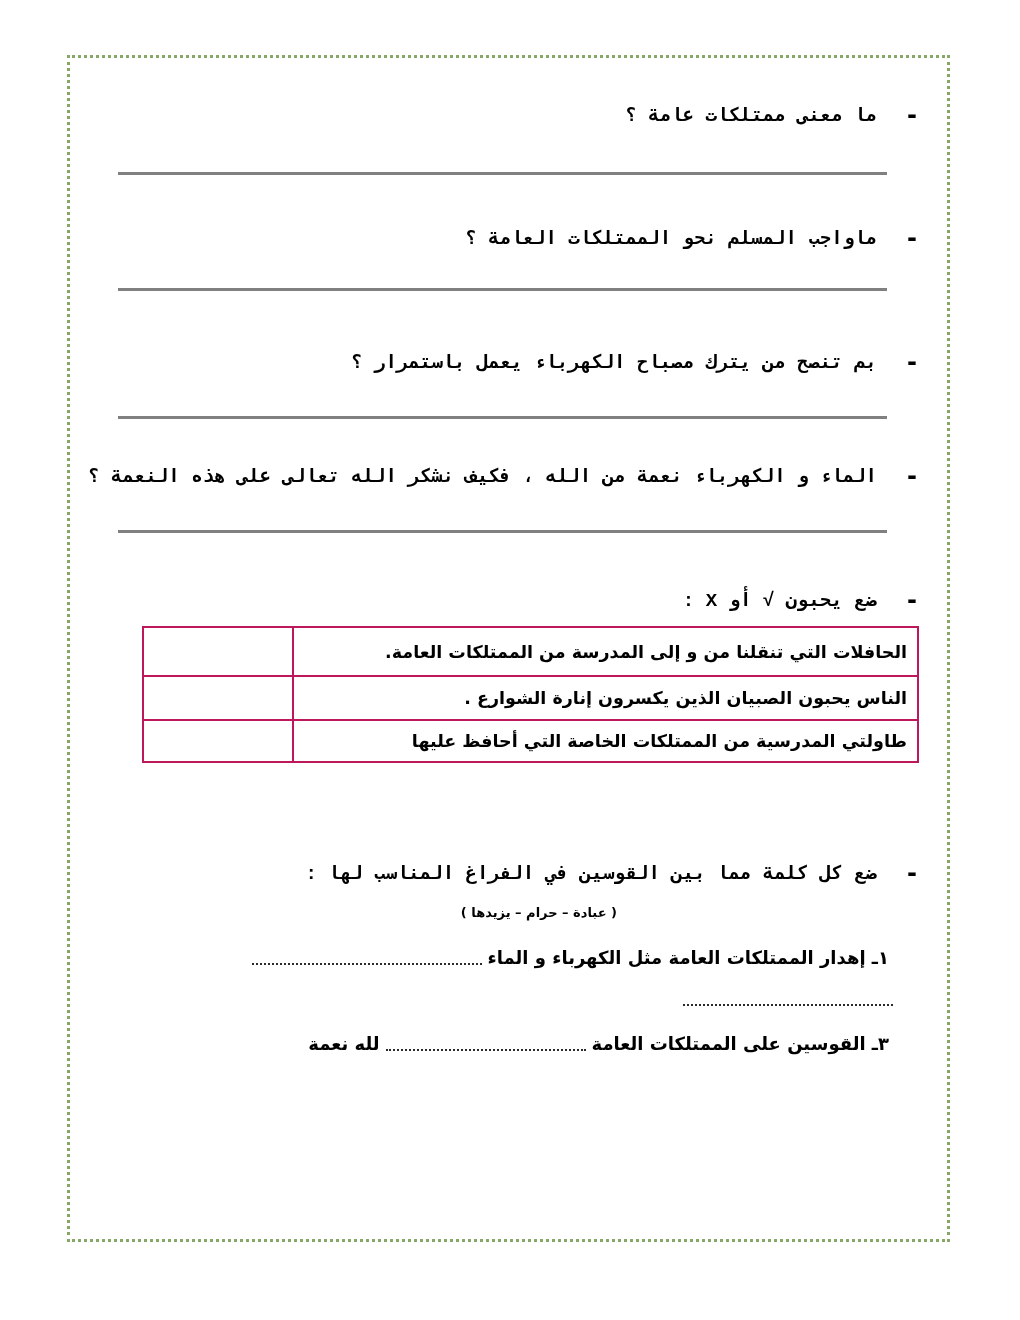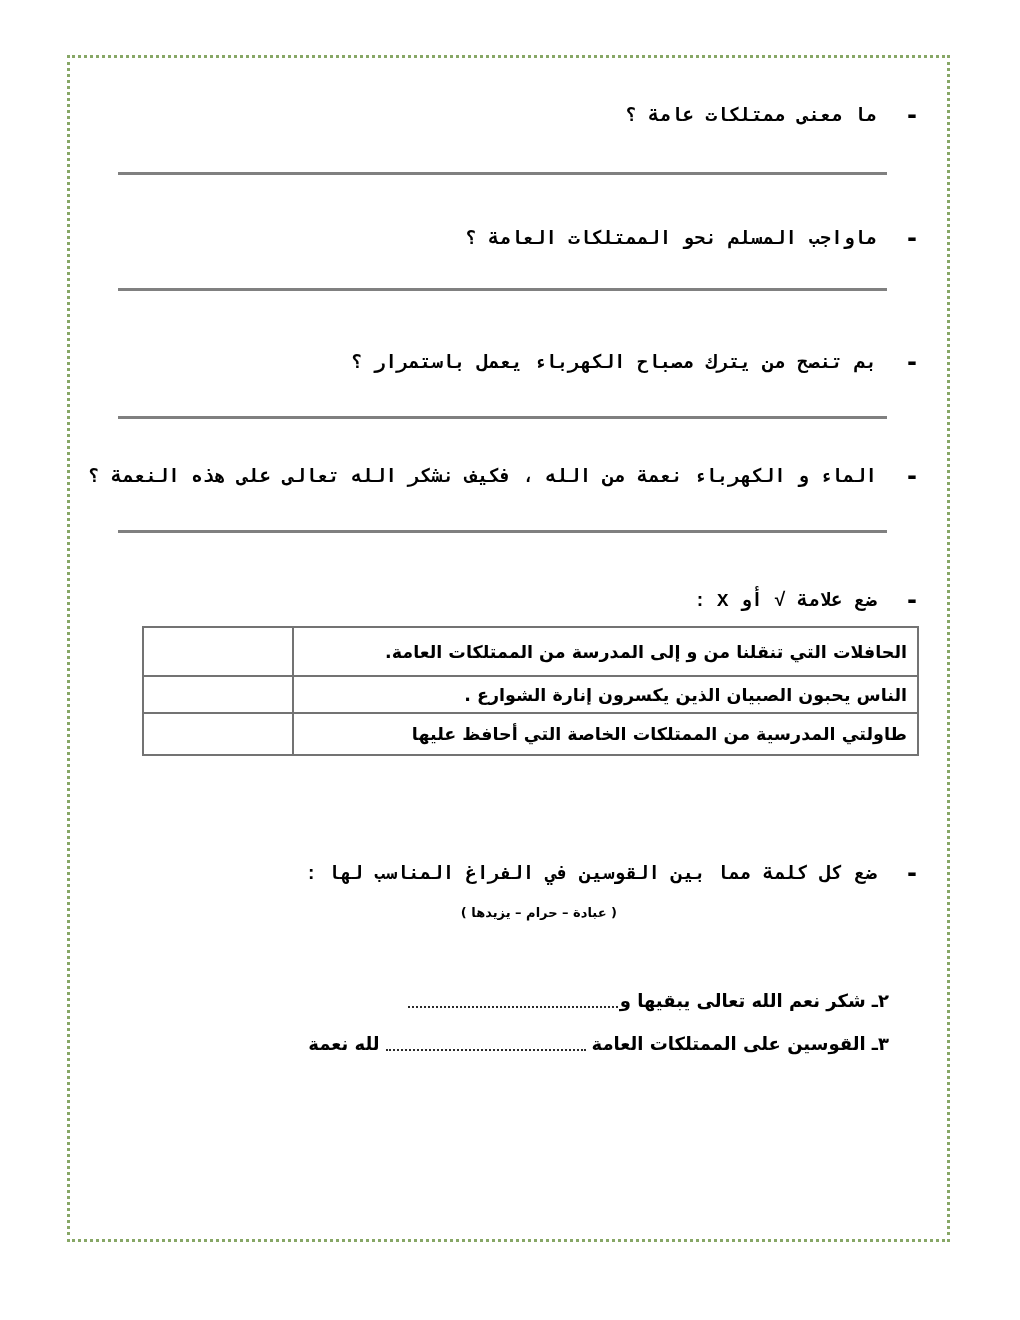--- a/index.html
+++ b/index.html
@@ -23,25 +23,25 @@
 
   .ans-line {
     position:absolute; left:48px; right:60px; height:3px; background:#808080;
     cursor:text;
   }
 
   table.check-table {
     position:absolute; top:568px; left:72px; width:775px;
     border-collapse:collapse; direction:rtl; table-layout:fixed;
   }
-  table.check-table td { border:2px solid #737373; vertical-align:middle; }
+  table.check-table td { border:2px solid #be185d; vertical-align:middle; }
   td.stmt { width:625px; padding:4px 10px; font-weight:700; font-size:17.5px; text-align:right; }
   td.chk  { width:150px; cursor:pointer; }
   tr.r1 td { height:49px; }
-  tr.r2 td { height:37px; }
+  tr.r2 td { height:44px; }
   tr.r3 td { height:42px;padding-left:28px; }
   tr.r4 td { height:56px; }
 
   .options-row {
     position:absolute; right:330px; font-weight:700; font-size:13px; white-space:nowrap;
   }
 
   .fill-row {
     position:absolute; right:58px; display:flex; direction:rtl;
     align-items:flex-end; gap:6px; white-space:nowrap;
@@ -80,21 +80,21 @@
     <div class="ans-line" style="top:358px"></div>
 
     <div class="q-row" style="top:406px">
       <span class="dash">-</span>
       <span class="q-text">الماء و الكهرباء نعمة من الله ، فكيف نشكر الله تعالى على هذه النعمة ؟</span>
     </div>
     <div class="ans-line" style="top:472px"></div>
 
     <div class="instr-row" style="top:530px">
       <span class="dash">-</span>
-      <span class="q-text">ضع علامة √ أو X  :</span>
+      <span class="q-text">ضع يحبون √ أو X  :</span>
     </div>
 
     <table class="check-table">
       <tbody>
           <tr class="r1">
         <td class="stmt">الحافلات التي تنقلنا من و إلى المدرسة من الممتلكات العامة.</td>
         <td class="chk"></td>
       </tr>
       <tr class="r2">
         <td class="stmt">الناس يحبون الصبيان الذين يكسرون إنارة الشوارع .</td>
@@ -107,23 +107,26 @@
     </tbody>
       </table>
 
     <div class="instr-row" style="top:803px">
       <span class="dash">-</span>
       <span class="q-text">ضع كل كلمة مما بين القوسين في الفراغ المناسب لها :</span>
     </div>
 
     <div class="options-row" style="top:847px">( عبادة – حرام – يزيدها )</div>
 
+    <div class="fill-row" style="top:889px">
+      <span>١ـ إهدار الممتلكات العامة مثل الكهرباء و الماء</span>
+      <span class="blank b1"></span>
+    </div>
 
     <div class="fill-row" style="top:932px">
-      <span>٢ـ شكر نعم الله تعالى يبقيها و</span>
       <span class="blank b2"></span>
     </div>
 
     <div class="fill-row" style="top:975px">
       <span>٣ـ القوسين على الممتلكات العامة</span>
       <span class="blank b3"></span>
       <span>لله نعمة</span>
     </div>
 
   </div>

